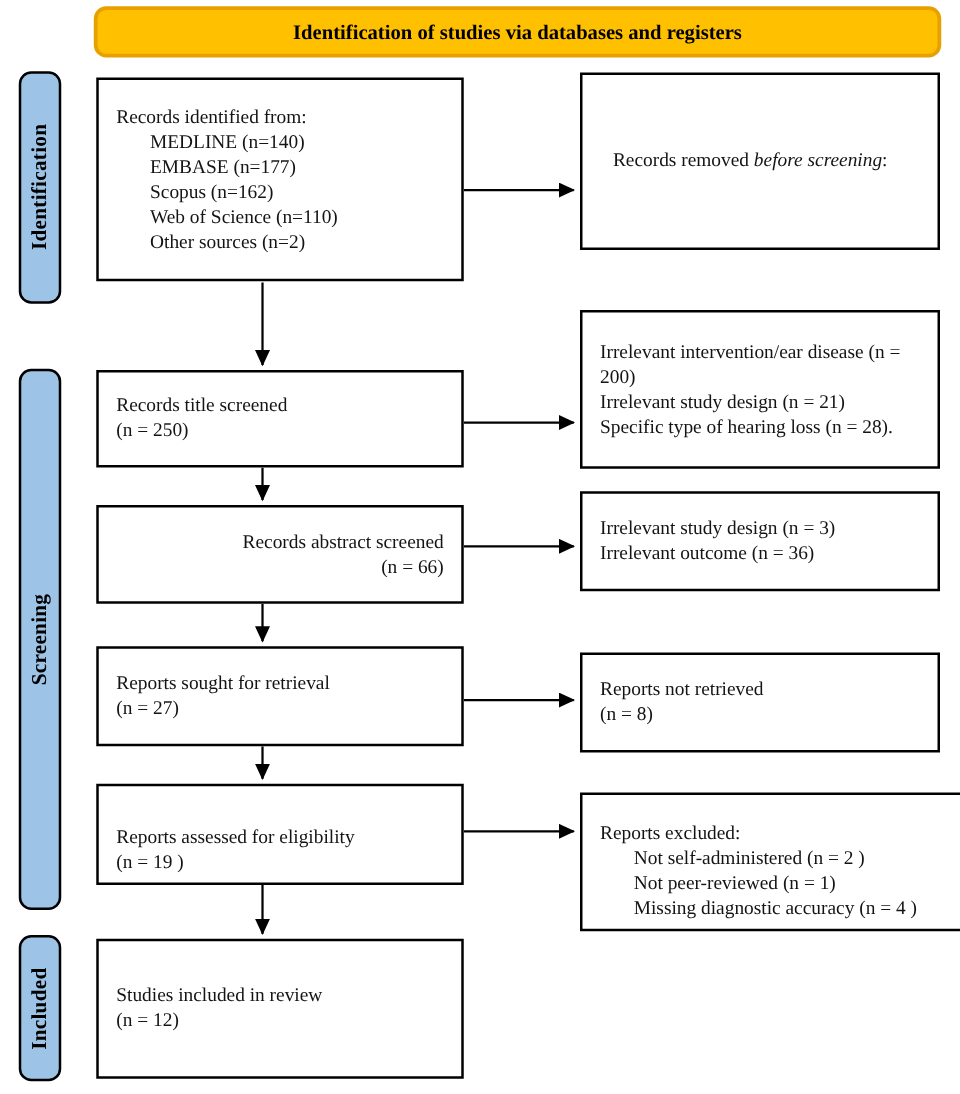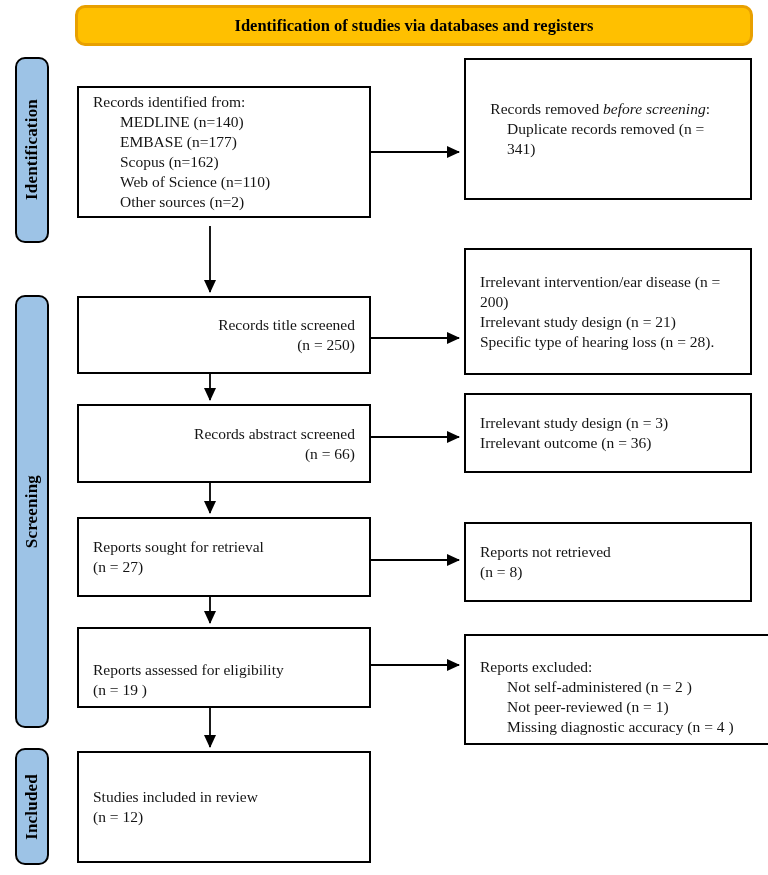--- a/index.html
+++ b/index.html
@@ -68,30 +68,30 @@
     <line x1="210" y1="597" x2="210" y2="623" marker-end="url(#ah)"></line>
     <line x1="210" y1="708" x2="210" y2="747" marker-end="url(#ah)"></line>
 
     <line x1="371" y1="152" x2="459" y2="152" marker-end="url(#ah)"></line>
     <line x1="371" y1="338" x2="459" y2="338" marker-end="url(#ah)"></line>
     <line x1="371" y1="437" x2="459" y2="437" marker-end="url(#ah)"></line>
     <line x1="371" y1="560" x2="459" y2="560" marker-end="url(#ah)"></line>
     <line x1="371" y1="665" x2="459" y2="665" marker-end="url(#ah)"></line>
   </svg>
 
-  <div class="box" style="left:77px;top:62px;width:294px;height:132px;margin-top:24px;">
+  <div class="box" style="left:77px;top:62px;width:294px;height:163px;">
     <div class="line">Records identified from:</div>
     <div class="line indent">MEDLINE (n=140)</div>
     <div class="line indent">EMBASE (n=177)</div>
     <div class="line indent">Scopus (n=162)</div>
     <div class="line indent">Web of Science (n=110)</div>
     <div class="line indent">Other sources (n=2)</div>
   </div>
 
-  <div class="box" style="left:77px;top:296px;width:294px;height:78px;align-items:flex-end;">
+  <div class="box" style="left:77px;top:296px;width:294px;height:78px;">
     <div class="line">Records title screened</div>
     <div class="line">(n = 250)</div>
   </div>
 
   <div class="box" style="left:77px;top:404px;width:294px;height:79px;align-items:flex-end;">
     <div class="line">Records abstract screened</div>
     <div class="line">(n = 66)</div>
   </div>
 
   <div class="box" style="left:77px;top:517px;width:294px;height:80px;">
@@ -104,21 +104,20 @@
     <div class="line">(n = 19 )</div>
   </div>
 
   <div class="box" style="left:77px;top:751px;width:294px;height:112px;">
     <div class="line">Studies included in review</div>
     <div class="line">(n = 12)</div>
   </div>
 
   <div class="box" style="left:464px;top:58px;width:288px;height:142px;">
     <div class="line" style="max-width:230px;text-align:right;"><span>Records removed </span><span class="em">before screening</span><span>:</span></div>
-    <div class="line indent">Duplicate records removed (n = 341)</div>
   </div>
 
   <div class="box" style="left:464px;top:248px;width:288px;height:127px;">
     <div class="line">Irrelevant intervention/ear disease (n = 200)</div>
     <div class="line">Irrelevant study design (n = 21)</div>
     <div class="line">Specific type of hearing loss (n = 28).</div>
   </div>
 
   <div class="box" style="left:464px;top:393px;width:288px;height:80px;">
     <div class="line">Irrelevant study design (n = 3)</div>

